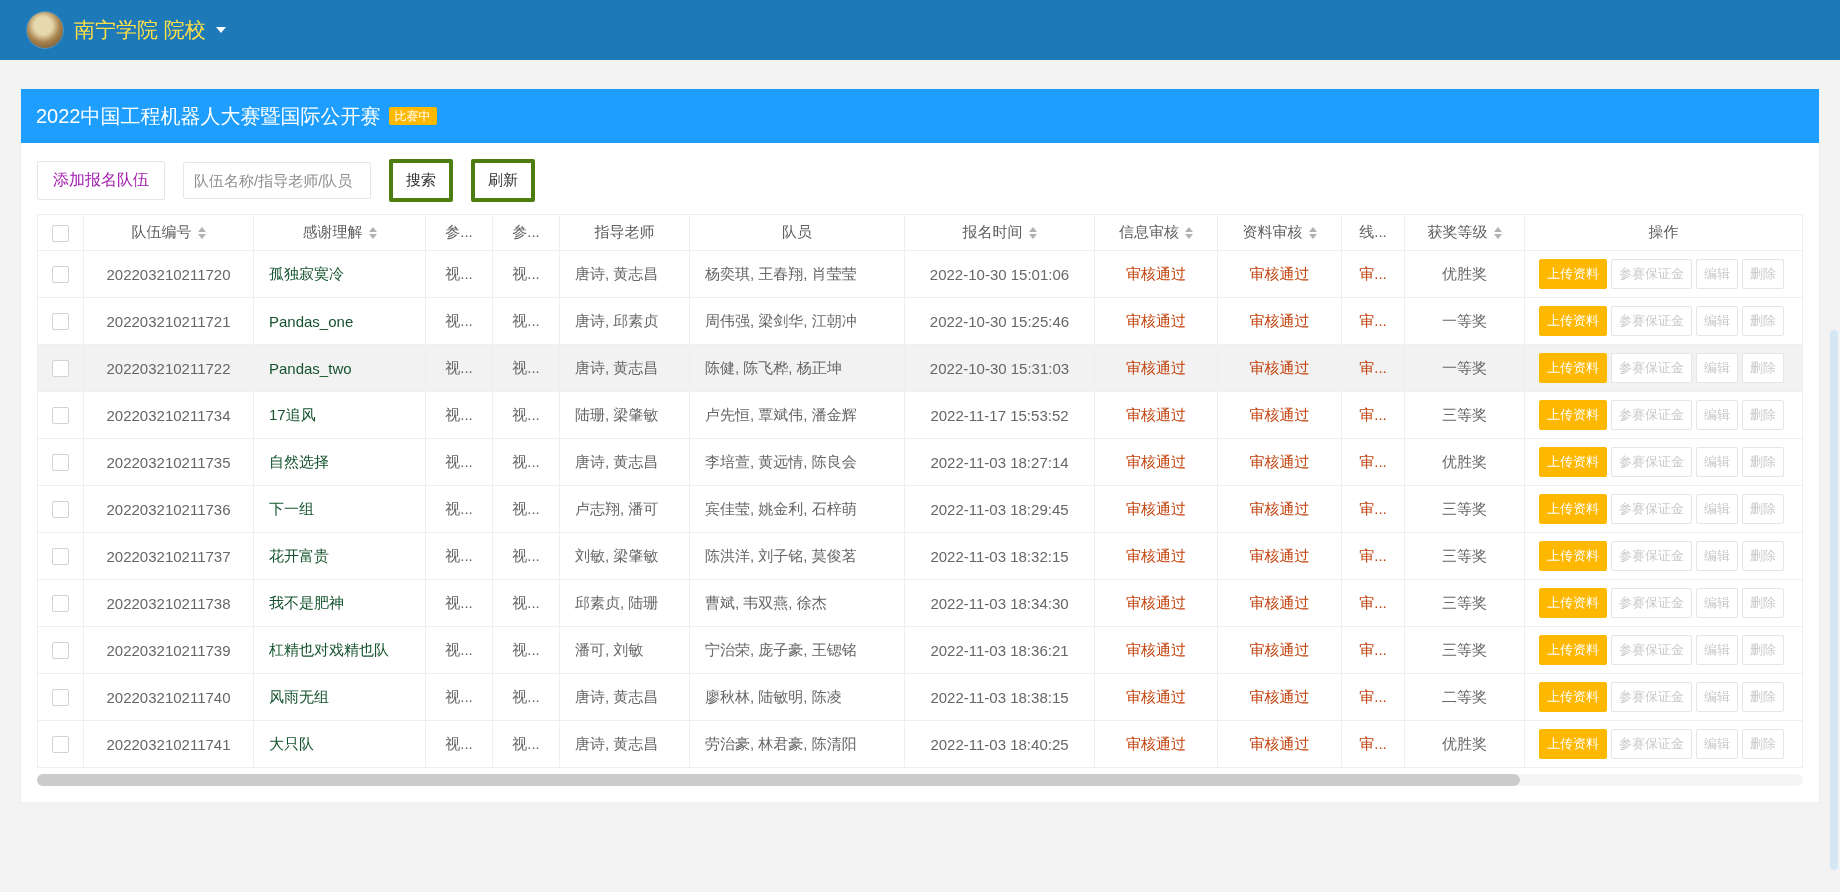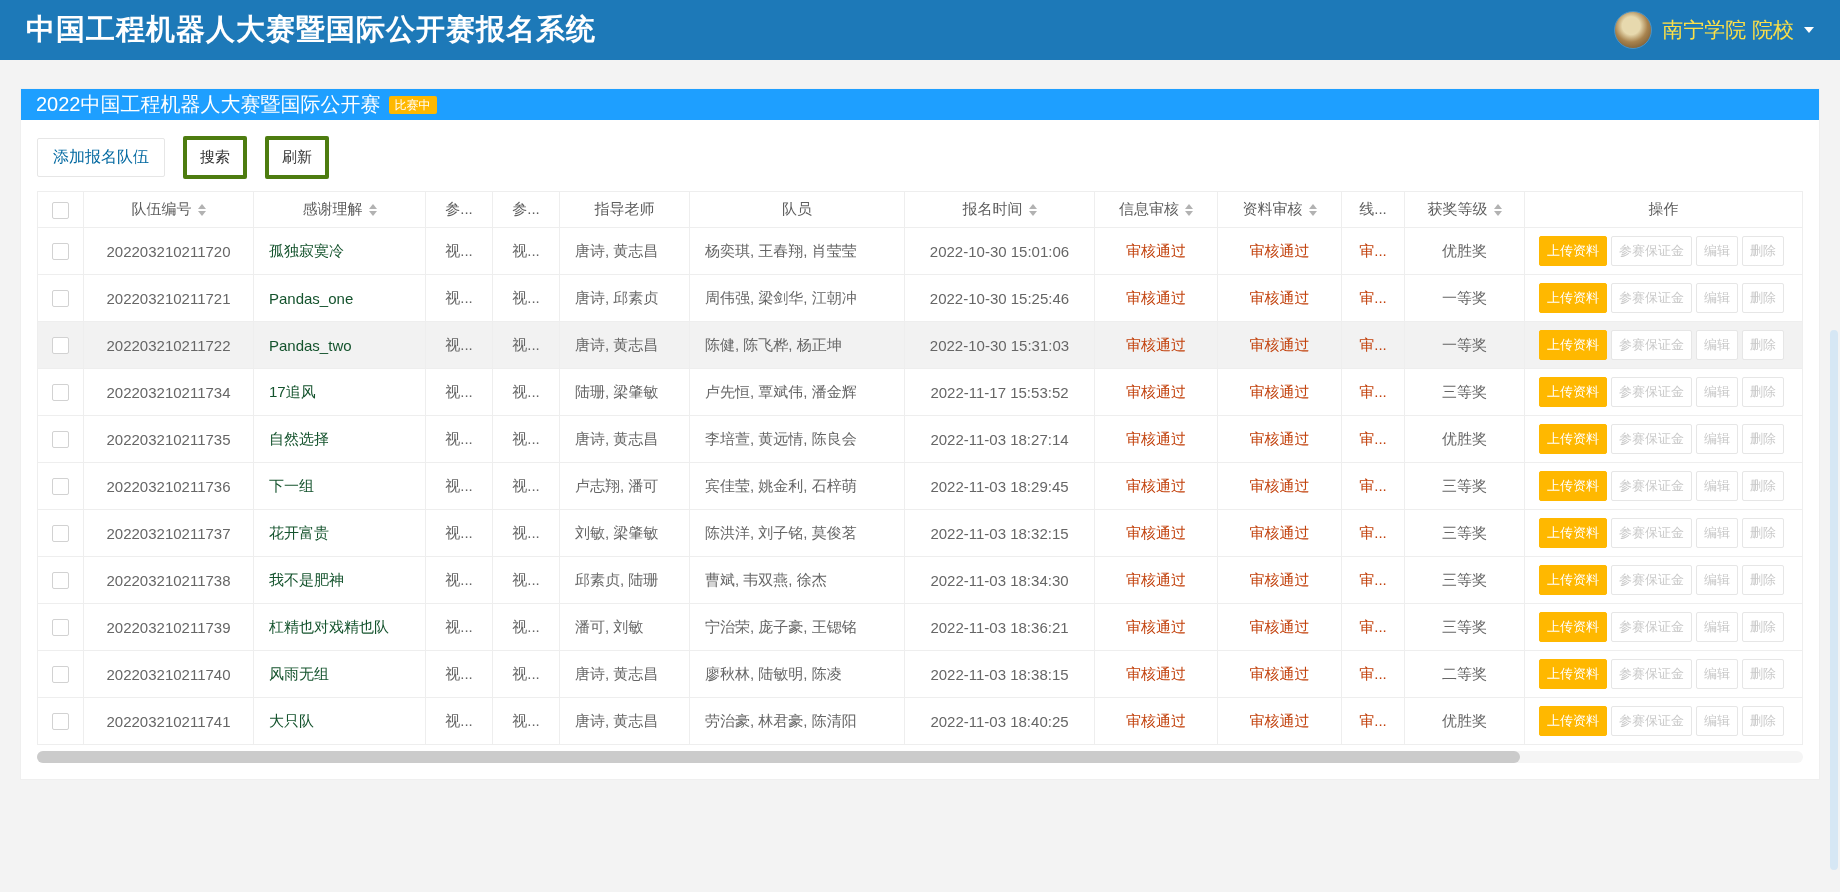--- a/index.html
+++ b/index.html
@@ -12,31 +12,31 @@
   .navbar-title { color:#fff; font-size:29px; font-weight:bold; letter-spacing:1px; }
   .navbar-user { display:flex; align-items:center; gap:10px; color:#fde047; font-size:21px; cursor:pointer; }
   .avatar { width:38px; height:38px; border-radius:50%;
     background:radial-gradient(circle at 45% 38%, #e7d9ae 0 30%, #a8834e 55%, #5d4526 100%);
     border:1px solid #4a93c6; }
   .caret { width:0; height:0; border-left:5px solid transparent; border-right:5px solid transparent;
     border-top:6px solid #fff; }
 
   
   .panel { margin:28px 20px 0; background:#fff; border:1px solid #efefef; }
-  .panel-header { background:#1e9fff; color:#fff; height:31px; display:flex; align-items:center;
+  .panel-header { background:#1e9fff; color:#fff; height:54px; display:flex; align-items:center;
     padding:11px 15px; font-size:20px; }
   .badge { background:#ffb800; color:#fff; font-size:12px; padding:3px 6px; border-radius:2px;
     margin-left:8px; line-height:1; }
   .panel-body { padding:16px; }
 
   .notice { border:1px solid #e6e6e6; padding:11px 14px; color:#d4232e; font-size:16px;
     line-height:32px; margin-bottom:14px; }
 
   .toolbar { display:flex; align-items:center; gap:18px; margin-bottom:12px; }
-  .btn-add { background:#fff; border:1px solid #e6e6e6; color:#0369a1; font-size:16px;
+  .btn-add { background:#fff; border:1px solid #e6e6e6; color:#a21caf; font-size:16px;
     padding:8px 15px; border-radius:2px; }
   .search-input { width:188px; height:37px; border:1px solid #e6e6e6; border-radius:2px;
     padding:0 10px; font-size:15px; color:#333; outline:none; }
   .search-input::placeholder { color:#8f8f8f; }
   .btn { background:#fff; border:4px solid #4d7c0f; color:#333; font-size:15px;
     padding:8px 13px; border-radius:2px; cursor:pointer; }
 
   
   table { width:100%; border-collapse:collapse; table-layout:fixed; font-size:15px; color:#666; }
   th, td { border:1px solid #eee; text-align:center; white-space:nowrap; overflow:hidden; }
@@ -66,38 +66,38 @@
   .hscroll { height:12px; background:#f5f5f5; border-radius:6px; margin-top:6px; }
   .hthumb { width:84%; height:12px; background:#cbcbcb; border-radius:6px; }
 
   .vscroll { position:fixed; right:2px; top:330px; width:8px; height:540px;
     background:#d6e7f4; border-radius:4px; }
 </style>
 </head>
 <body>
 
 <header class="navbar">
-  <div class="navbar-title">中国工程机器人大赛暨国际公开赛报名系统</div>
   <div class="navbar-user">
     <span class="avatar"></span>
     <span>南宁学院 院校</span>
     <span class="caret"></span>
   </div>
 </header>
 
 <div class="panel">
   <div class="panel-header">
     <span>2022中国工程机器人大赛暨国际公开赛</span>
     <span class="badge">比赛中</span>
   </div>
   <div class="panel-body">
 
 
     <div class="toolbar">
       <button class="btn-add">添加报名队伍</button>
+      <input class="search-input" placeholder="队伍名称/指导老师/队员" style="">
       <button class="btn">搜索</button>
       <button class="btn">刷新</button>
     </div>
 
     <div class="table-wrap">
       <table>
         <colgroup>
           <col style="width:46px">
             <col style="width:170px">
             <col style="width:172px">

